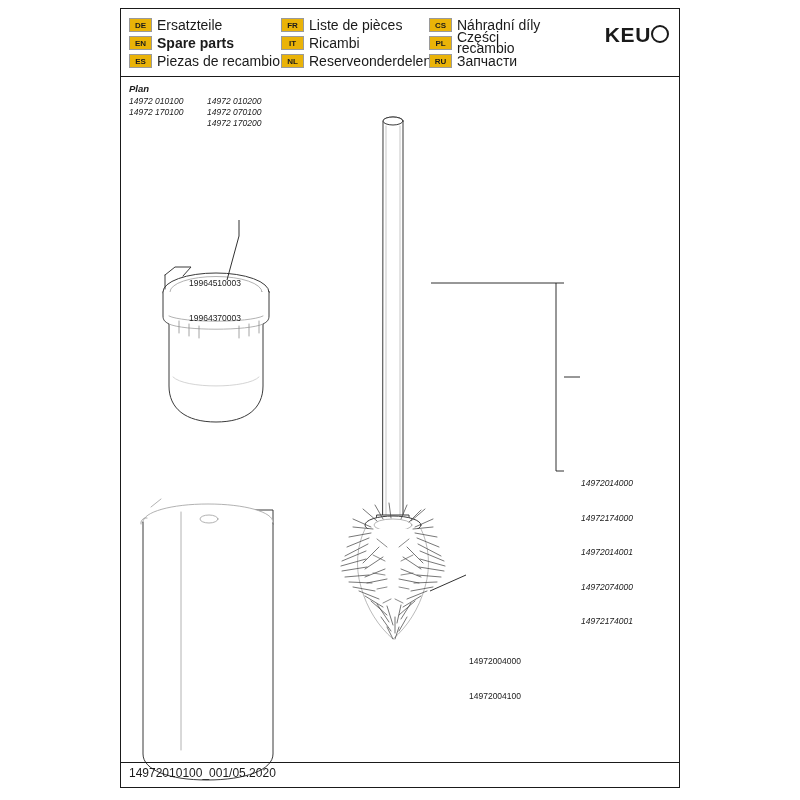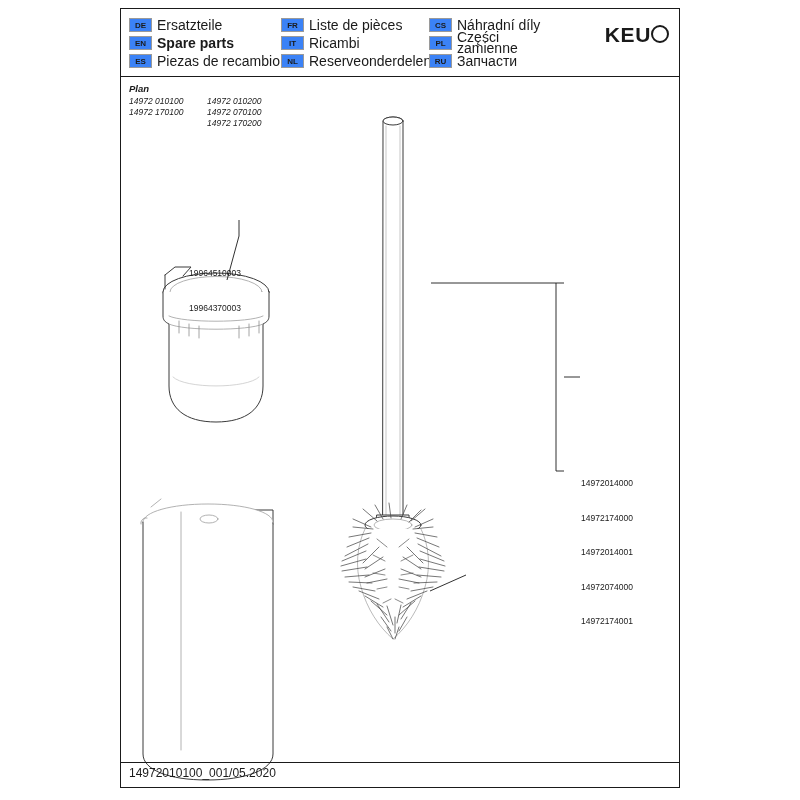--- a/index.html
+++ b/index.html
@@ -51,21 +51,21 @@
   }
   .lang-cell {
     display: flex;
     align-items: center;
     gap: 5px;
   }
   .lang-code {
     display: inline-block;
     min-width: 17px;
     text-align: center;
-    background: #3b82f6;
+    background: #eab308;
     border: 0.6px solid #9a9a9a;
     font-size: 8px;
     font-weight: bold;
     line-height: 11px;
     padding: 1px 2px 0 2px;
     color: #1a1a1a;
   }
   .lang-name {
     font-size: 14px;
     line-height: 11px;
@@ -132,22 +132,22 @@
   }
 
   
   .callout {
     position: absolute;
     font-size: 8.5px;
     line-height: 11.5px;
     color: #1a1a1a;
     white-space: pre;
   }
-  #callout-lid  { left: 68px;  top: 168px; }
-  #callout-right{ left: 460px; top: 378px; }
+  #callout-lid  { left: 68px;  top: 178px; }
+  #callout-right{ left: 460px; top: 378px; font-style: italic; }
   #callout-head { left: 348px; top: 556px; }
 
   
   .footer-rule {
     position: absolute;
     left: 0;
     bottom: 24px;
     width: 100%;
     border-top: 1px solid #1a1a1a;
   }
@@ -184,21 +184,21 @@
         <div class="lang-cell">
           <span class="lang-code">EN</span>
           <span class="lang-name bold">Spare parts</span>
         </div>
         <div class="lang-cell">
           <span class="lang-code">IT</span>
           <span class="lang-name">Ricambi</span>
         </div>
         <div class="lang-cell">
           <span class="lang-code">PL</span>
-          <span class="lang-name">Części zamienne</span>
+          <span class="lang-name">Części recambio</span>
         </div>
 
         <div class="lang-cell">
           <span class="lang-code">ES</span>
           <span class="lang-name">Piezas de recambio</span>
         </div>
         <div class="lang-cell">
           <span class="lang-code">NL</span>
           <span class="lang-name">Reserveonderdelen</span>
         </div>
@@ -320,18 +320,22 @@
       </div>
 
       <div class="callout" id="callout-right">
         <div>14972014000</div>
         <div>14972174000</div>
         <div>14972014001</div>
         <div>14972074000</div>
         <div>14972174001</div>
       </div>
 
+      <div class="callout" id="callout-head">
+        <div>14972004000</div>
+        <div>14972004100</div>
+      </div>
     </div>
 
     <div class="footer-rule"></div>
     <div class="footer-text">14972010100_001/05.2020</div>
   </div>
 </div>
 
 </body></html>

